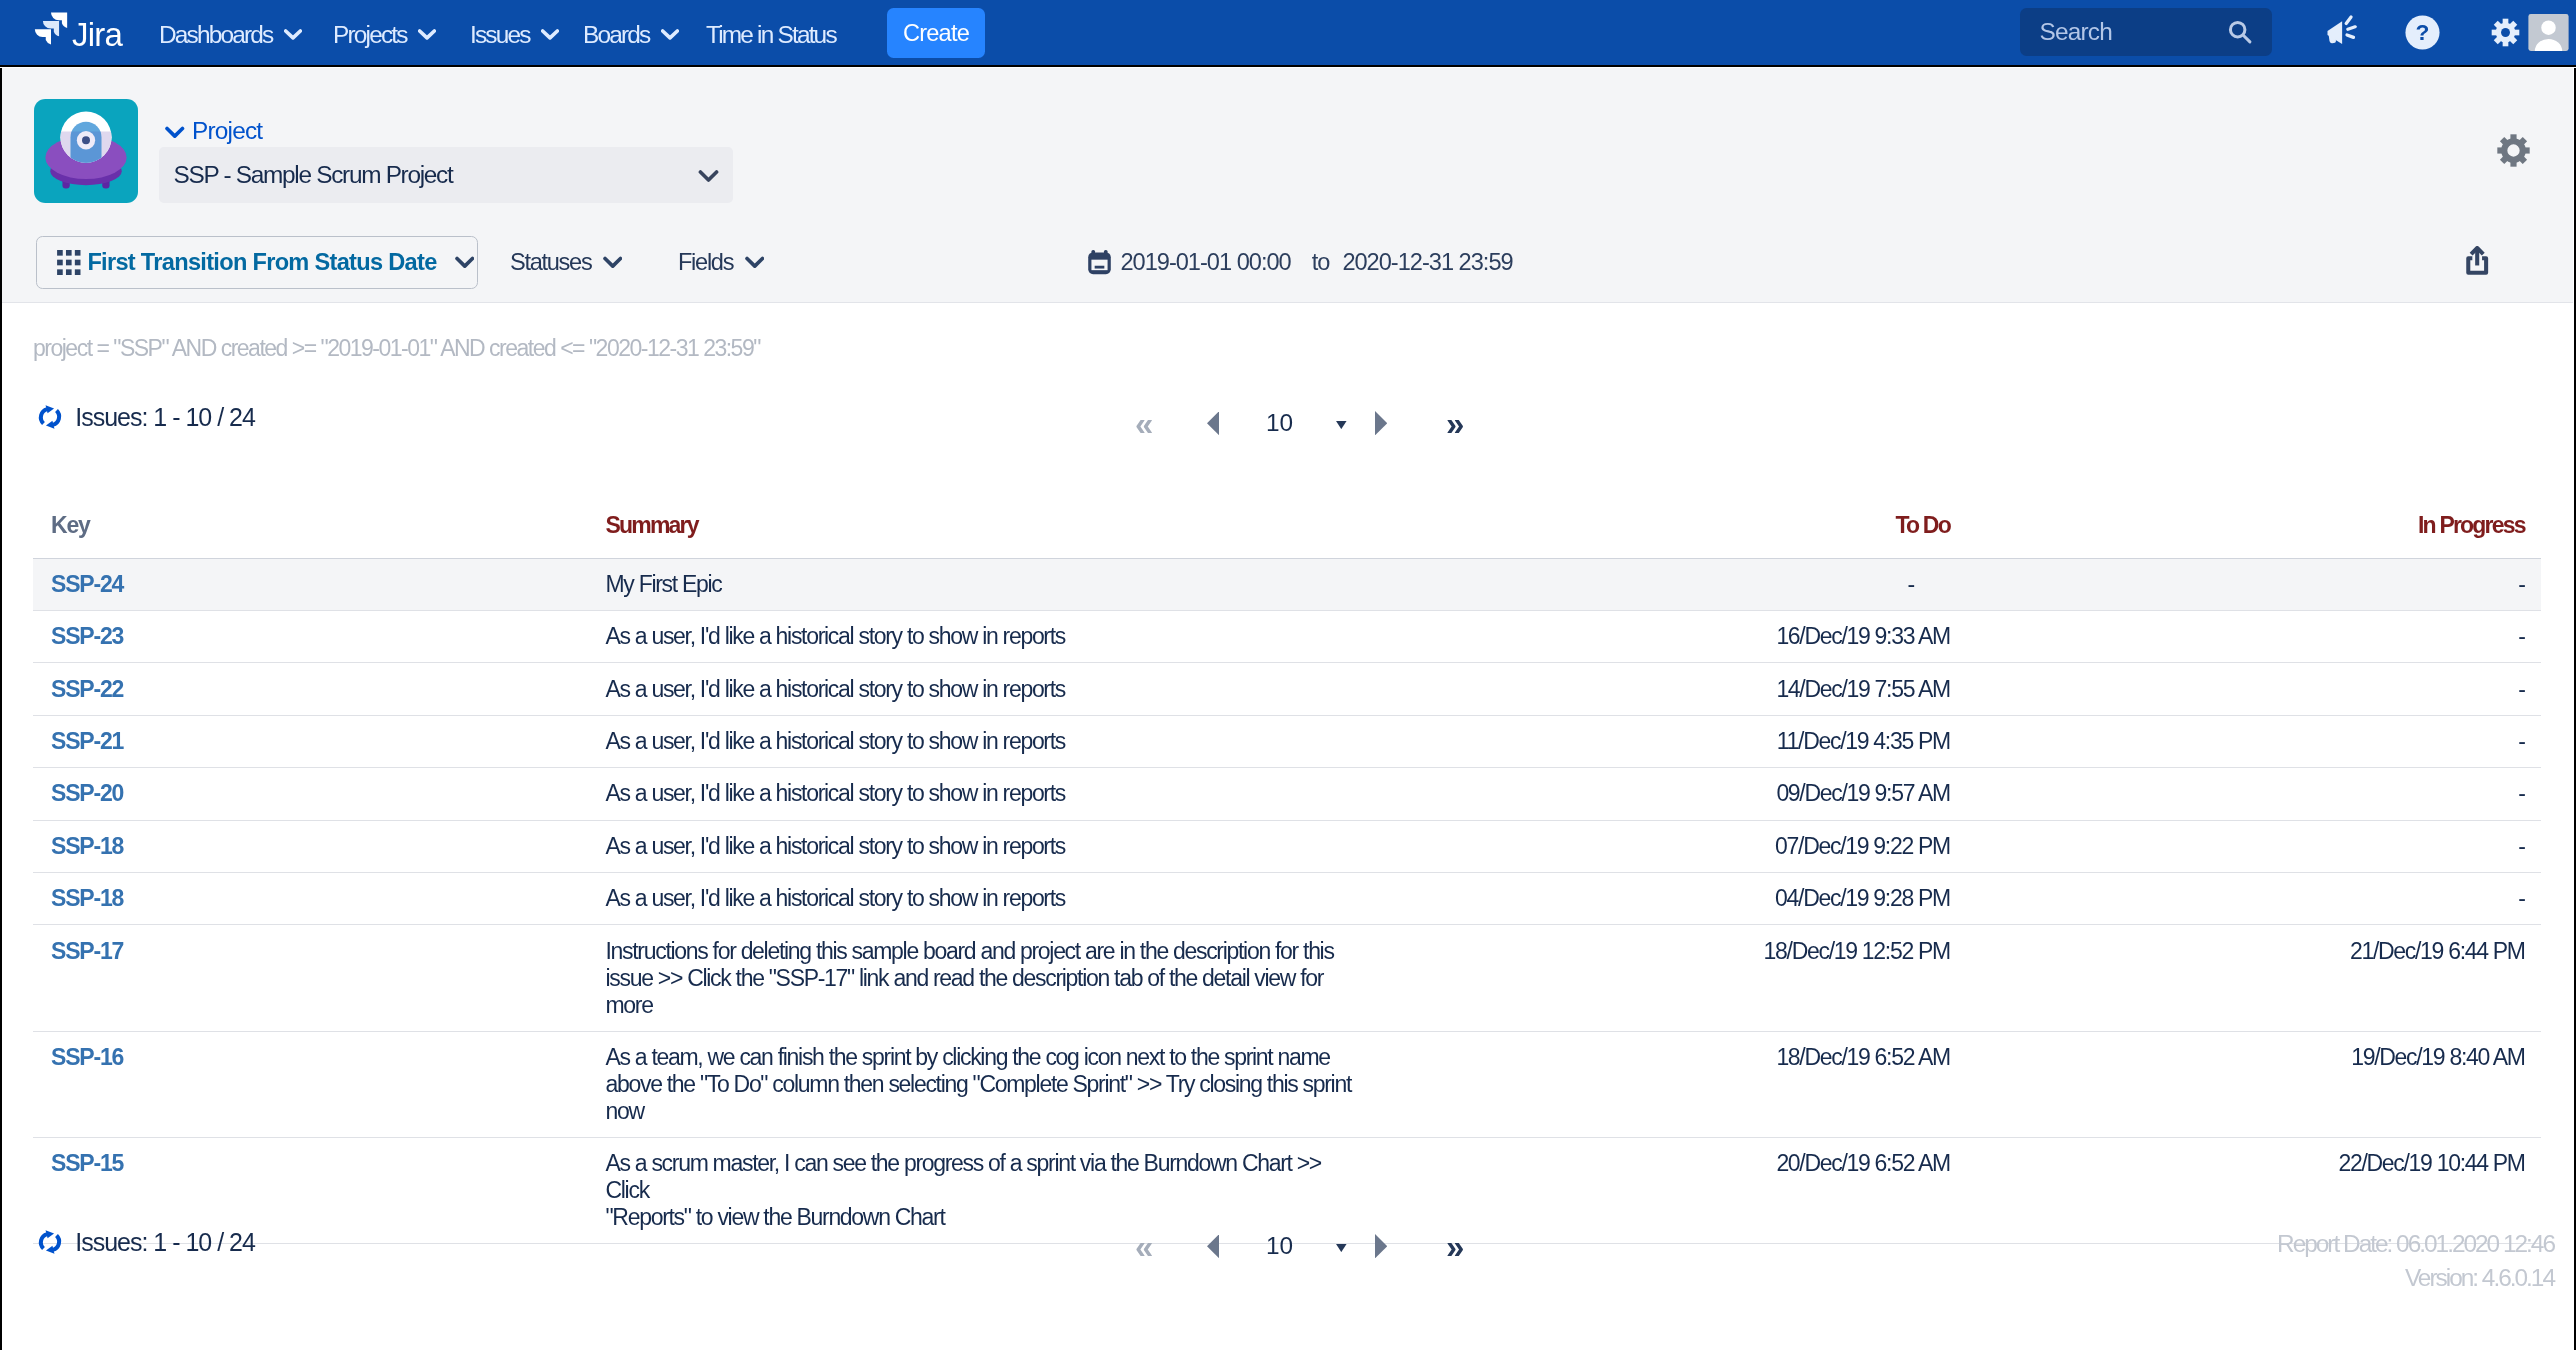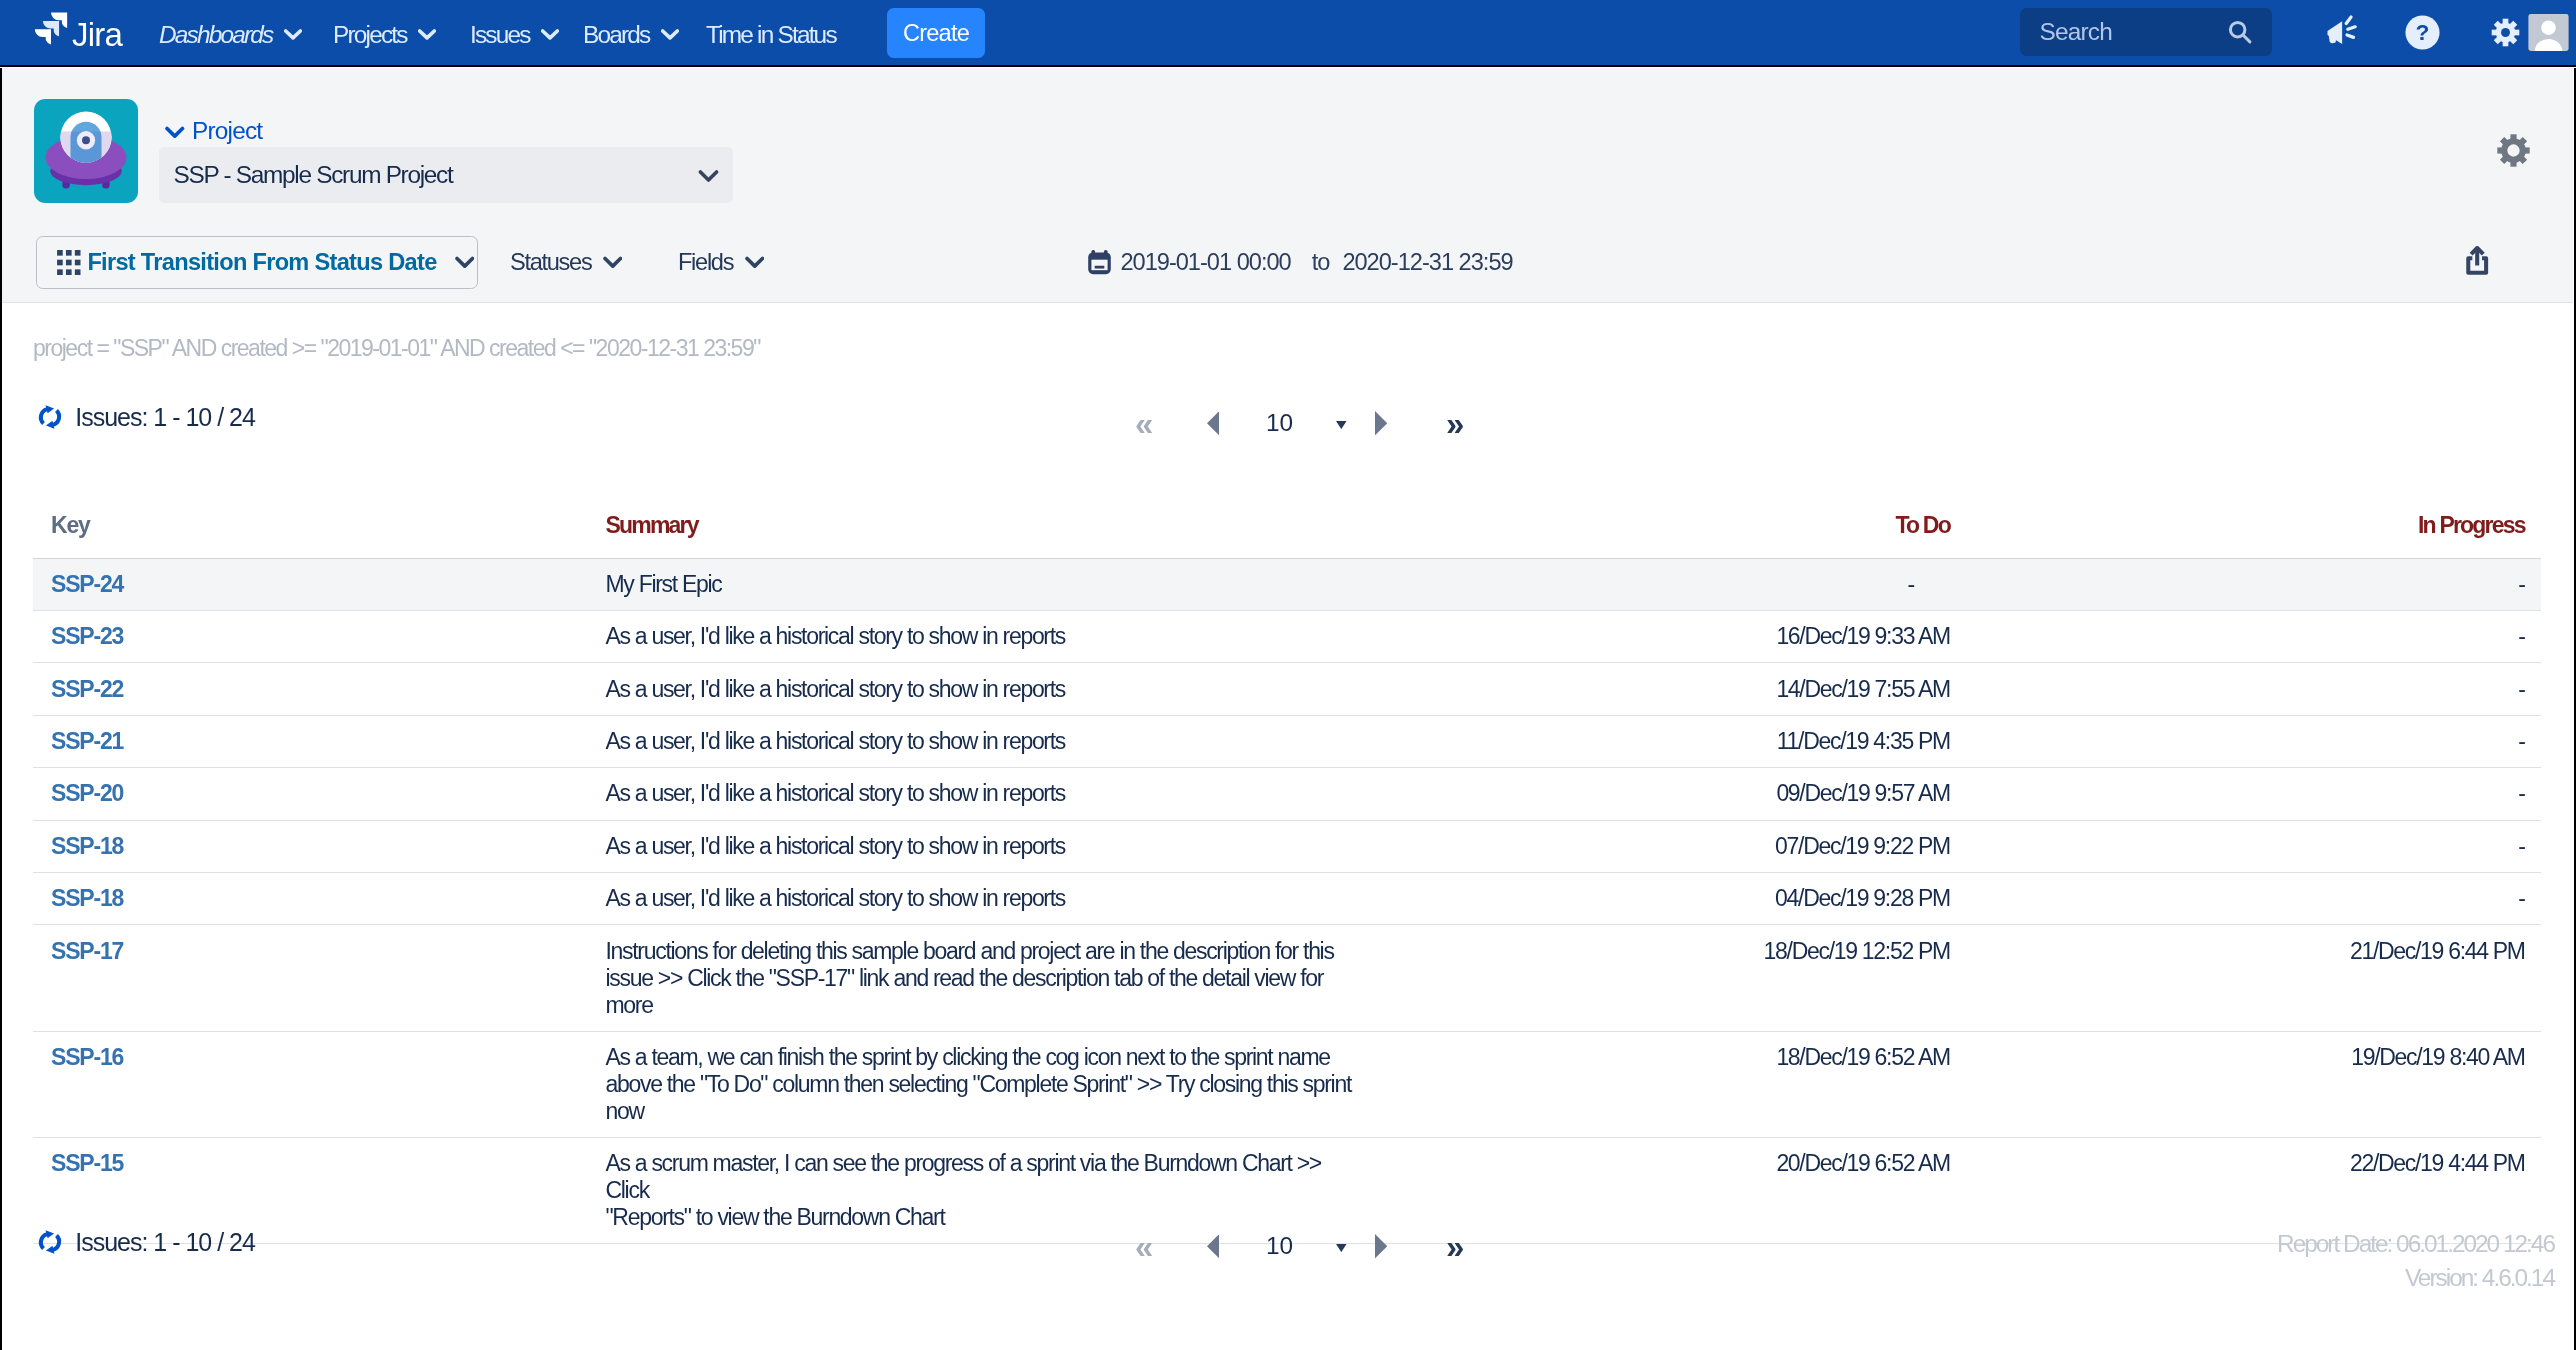--- a/index.html
+++ b/index.html
@@ -59,21 +59,21 @@
 <div id="lborder"></div>
 <div id="rborder"></div>
 
 <svg class="abs" style="left:33px; top:11.4px;" width="36" height="42" viewBox="0 0 44 52">
   <path d="M42 2 H22 a 9.5 9.5 0 0 0 9.5 9.5 h4 v3.8 A9.6 9.6 0 0 0 42 21 Z" fill="#ffffff"></path>
   <path d="M32 12.3 H12 a 9.5 9.5 0 0 0 9.5 9.5 h4 v3.8 a9.6 9.6 0 0 0 6.5 5.7 Z" fill="#dce9fb"></path>
   <path d="M22 22.6 H2 a 9.5 9.5 0 0 0 9.5 9.5 h4 v3.8 A9.6 9.6 0 0 0 22 41.5 Z" fill="#ffffff"></path>
 </svg>
 <div class="abs" style="left:72px; top:16.3px; color:#fff; font-size:33px; letter-spacing:-0.8px;">Jira</div>
 
-<div class="navitem" style="left:159px;font-style:italic;">Dashboards
+<div class="navitem" style="left:159px;">Dashboards
   <svg class="nchev" width="18" height="11.4" viewBox="0 0 22 14">
       <path d="M2 2.5 L11 11 L20 2.5" fill="none" stroke="#deebff" stroke-width="4.5" stroke-linecap="round" stroke-linejoin="round"></path>
     </svg>
 </div>
 <div class="navitem" style="left:333px;">Projects
   <svg class="nchev" width="18" height="11.4" viewBox="0 0 22 14">
       <path d="M2 2.5 L11 11 L20 2.5" fill="none" stroke="#deebff" stroke-width="4.5" stroke-linecap="round" stroke-linejoin="round"></path>
     </svg>
 </div>
 <div class="navitem" style="left:470px;">Issues
@@ -332,21 +332,21 @@
     <tr>
         <td class="key">SSP-16</td>
         <td class="sum">As a team, we can finish the sprint by clicking the cog icon next to the sprint name<br>above the "To Do" column then selecting "Complete Sprint" &gt;&gt; Try closing this sprint<br>now</td>
         <td class="todo">18/Dec/19 6:52 AM</td>
         <td class="inprog">19/Dec/19 8:40 AM</td>
       </tr>
     <tr>
         <td class="key">SSP-15</td>
         <td class="sum">As a scrum master, I can see the progress of a sprint via the Burndown Chart &gt;&gt; Click<br>"Reports" to view the Burndown Chart</td>
         <td class="todo">20/Dec/19 6:52 AM</td>
-        <td class="inprog">22/Dec/19 4:44 PM</td>
+        <td class="inprog">22/Dec/19 10:44 PM</td>
       </tr>
   </tbody>
 </table>
 
 <div class="issuesbar" style="top:1224px; height:36px;">
   <svg width="26" height="26" viewBox="0 0 32 32">
     <path d="M8 24 A10.5 10.5 0 0 1 12.5 6.3" fill="none" stroke="#0052cc" stroke-width="5" stroke-linecap="butt"></path>
     <path d="M10.5 1.5 L21 5.5 L13 11.5 Z" fill="#0052cc"></path>
     <path d="M24 8 A10.5 10.5 0 0 1 19.5 25.7" fill="none" stroke="#0052cc" stroke-width="5" stroke-linecap="butt"></path>
     <path d="M21.5 30.5 L11 26.5 L19 20.5 Z" fill="#0052cc"></path>

